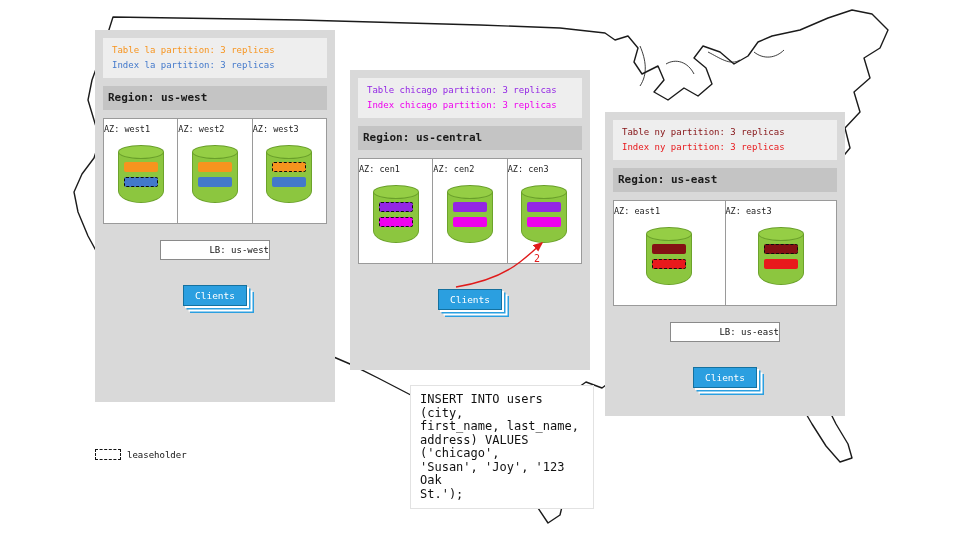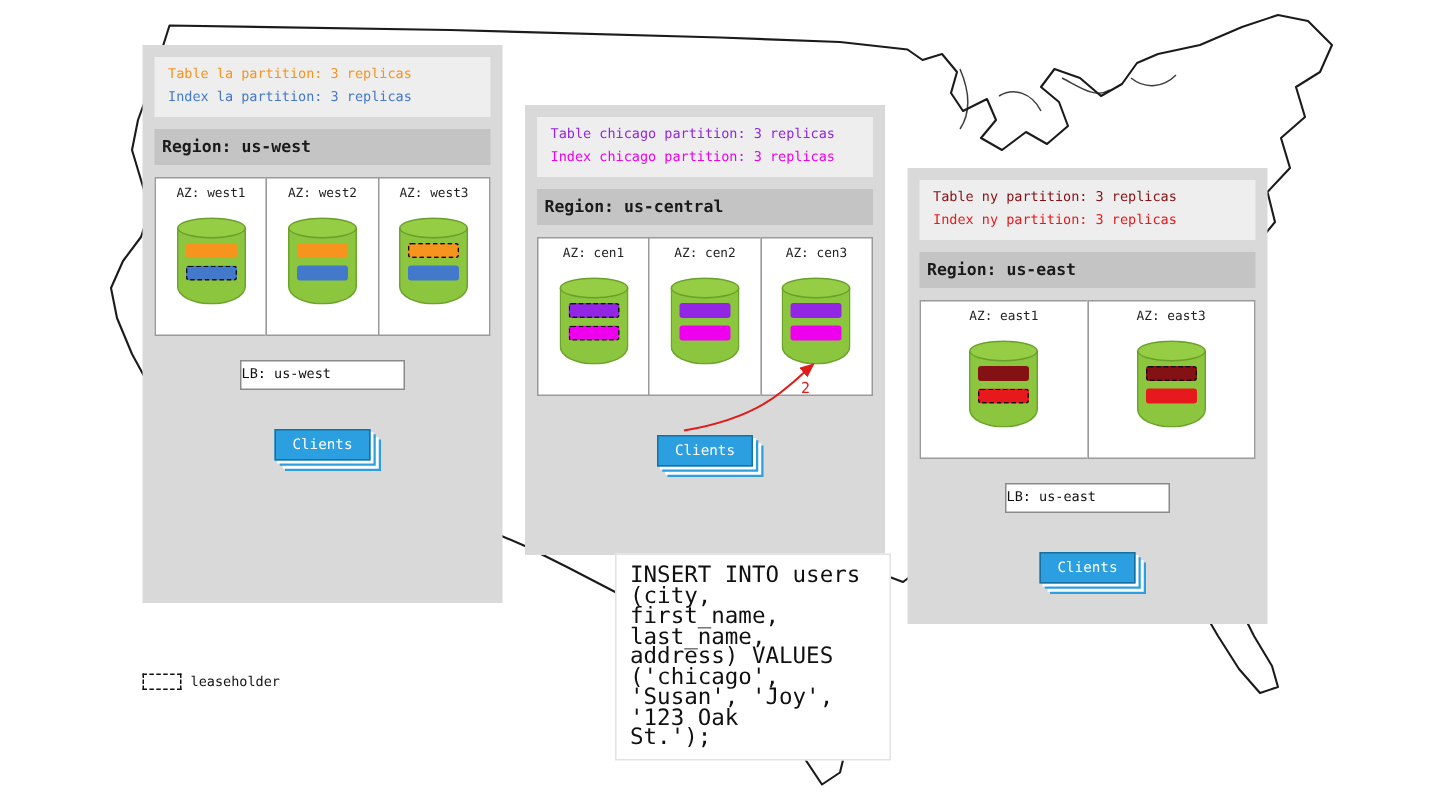--- a/index.html
+++ b/index.html
@@ -12,41 +12,41 @@
   .map-lakes{fill:none;stroke:#1b1b1b;stroke-width:1;opacity:.85}
 
   .panel{position:absolute;width:240px;background:var(--panel);z-index:2;padding:8px}
   .annot{background:var(--annot);padding:5px 9px;height:40px}
   .aline{font-size:9px;line-height:15px;white-space:nowrap}
   .rtitle{margin-top:8px;background:var(--panelHeader);height:24px;line-height:24px;padding-left:5px;
           font-size:11px;font-weight:bold;color:#1a1a1a}
   .azrow{margin-top:8px;display:flex}
   .az{flex:1;background:#fff;border:1px solid #9a9a9a;height:106px}
   .az + .az{margin-left:-1px}
-  .azlabel{font-size:8.5px;text-align:center;padding-top:4px;line-height:12px;color:#222;white-space:nowrap}
+  .azlabel{font-size:8.5px;padding-top:4px;line-height:12px;color:#222;white-space:nowrap}
   .cyl{position:relative;width:46px;height:58px;margin:10px auto 0}
   .cylbody{position:absolute;left:0;right:0;top:7px;bottom:0;background:var(--green);
            border:1px solid rgba(70,120,20,.45);border-top:none;
            border-radius:0 0 50% 50% / 0 0 12px 12px}
   .cyltop{position:absolute;left:0;top:0;width:100%;height:14px;background:var(--greenTop);
           border:1px solid rgba(70,120,20,.55);border-radius:50%;z-index:1}
   .bars{position:absolute;top:17px;left:0;right:0;z-index:2}
   .bar{display:block;width:34px;height:10px;margin:0 auto 5px;border-radius:2px}
   .bar.lease{border:1.6px dashed #0d0d0d}
   .lb{margin:16px auto 0;width:110px;height:20px;background:#fff;border:1px solid #8a8a8a;
-      font-size:9px;line-height:18px;text-align:left}
+      font-size:9px;line-height:18px;text-align:right}
   .clients-row{margin-top:24px;text-align:center}
   .clients{display:inline-block;width:64px;height:21px;background:var(--clients);color:#fff;
            font-family:"DejaVu Sans Mono","Liberation Mono",monospace;font-size:9.5px;line-height:19px;
            text-align:center;border:1px solid #15719f;cursor:pointer;
            box-shadow:2px 2px 0 0 #ffffff,3.5px 3.5px 0 0 var(--clients),
                       5.5px 5.5px 0 0 #ffffff,7px 7px 0 0 var(--clients)}
 
-  .sqlbox{position:absolute;left:410px;top:369px;width:184px;min-height:88px;background:#fff;
-          border:1px solid #e2e2e2;padding:7px 9px;font-size:15px;line-height:13.5px;
+  .sqlbox{position:absolute;left:410px;top:385px;width:184px;min-height:88px;background:#fff;
+          border:1px solid #e2e2e2;padding:7px 9px;font-size:12px;line-height:13.5px;
           white-space:pre-wrap;z-index:3;color:#101010}
 
   .legend{position:absolute;left:95px;top:449px;z-index:3;font-size:9px;color:#111;
           display:flex;align-items:center}
   .lswatch{display:inline-block;width:26px;height:11px;background:#fff;border:1.6px dashed #111;margin-right:6px}
 
   .arrow-svg{position:absolute;left:0;top:0;z-index:6;pointer-events:none}
   .arrow-path{fill:none;stroke:var(--arrow);stroke-width:1.4}
   .arrow-head{fill:var(--arrow)}
   .arrow-num{fill:var(--arrow);font-size:10px;font-family:"DejaVu Sans Mono","Liberation Mono",monospace}

